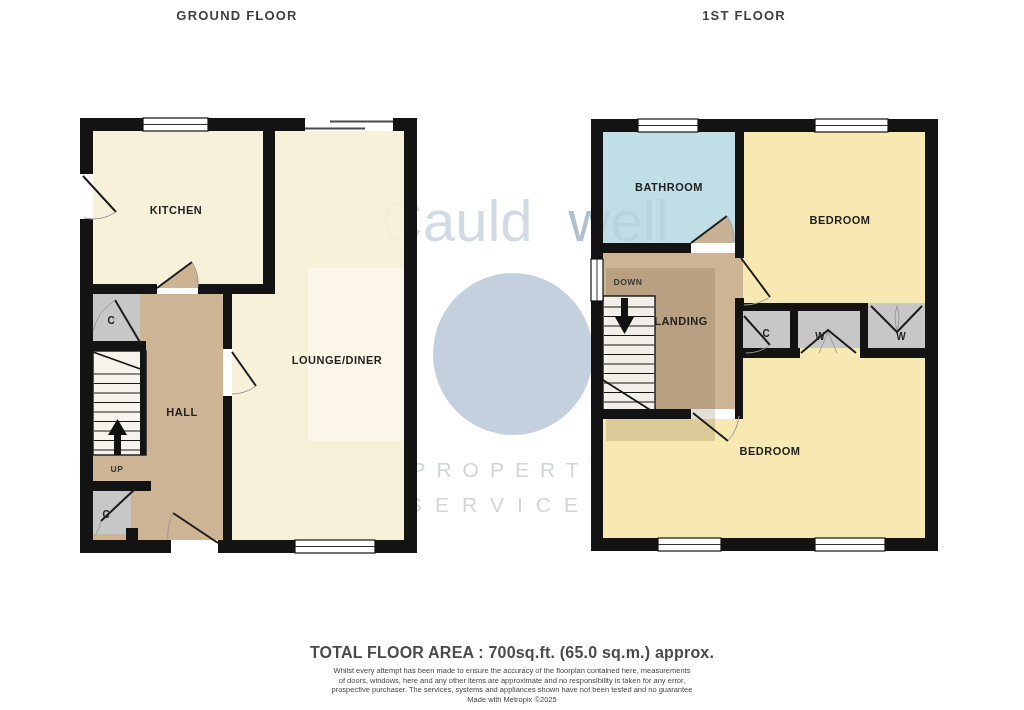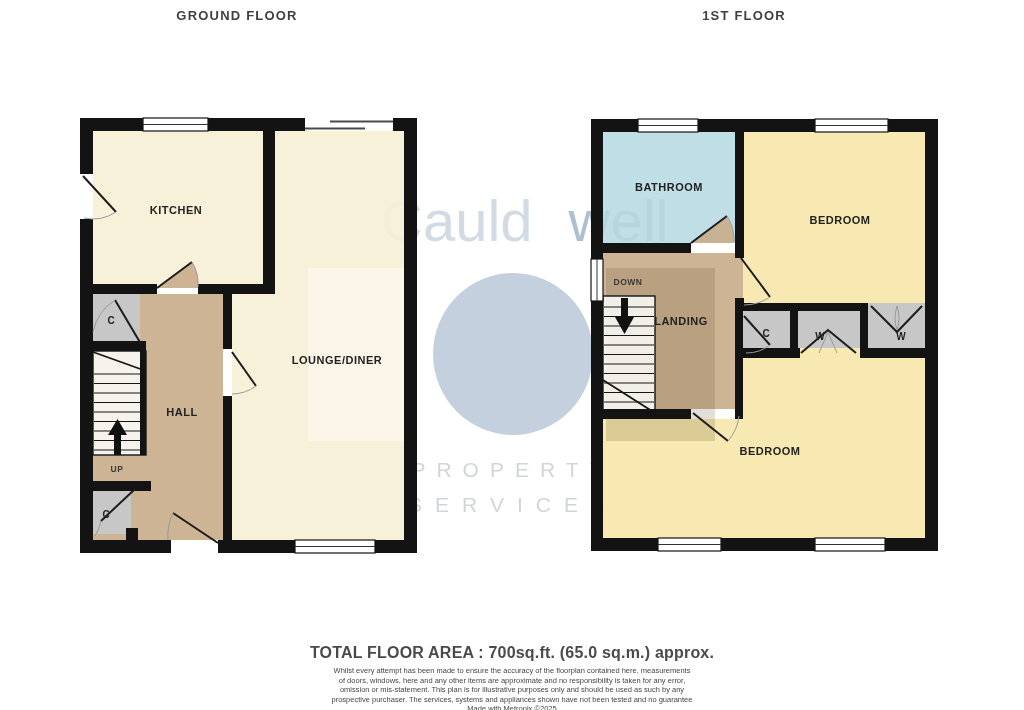--- a/index.html
+++ b/index.html
@@ -225,19 +225,18 @@
   </svg>
 
   <div class="floor-title" id="title-ground">GROUND FLOOR</div>
   <div class="floor-title" id="title-first">1ST FLOOR</div>
 
   <div id="footer">
     <div class="total">TOTAL FLOOR AREA : 700sq.ft. (65.0 sq.m.) approx.</div>
     <div class="disc">
       <div>Whilst every attempt has been made to ensure the accuracy of the floorplan contained here, measurements</div>
       <div>of doors, windows, here and any other items are approximate and no responsibility is taken for any error,</div>
-      <div>omission or mis-statement. This plan is for illustrative purposes only and should be used as such by any</div>
       <div>prospective purchaser. The services, systems and appliances shown have not been tested and no guarantee</div>
       <div>Made with Metropix ©2025</div>
     </div>
   </div>
 
 </div>
 
 </body></html>

